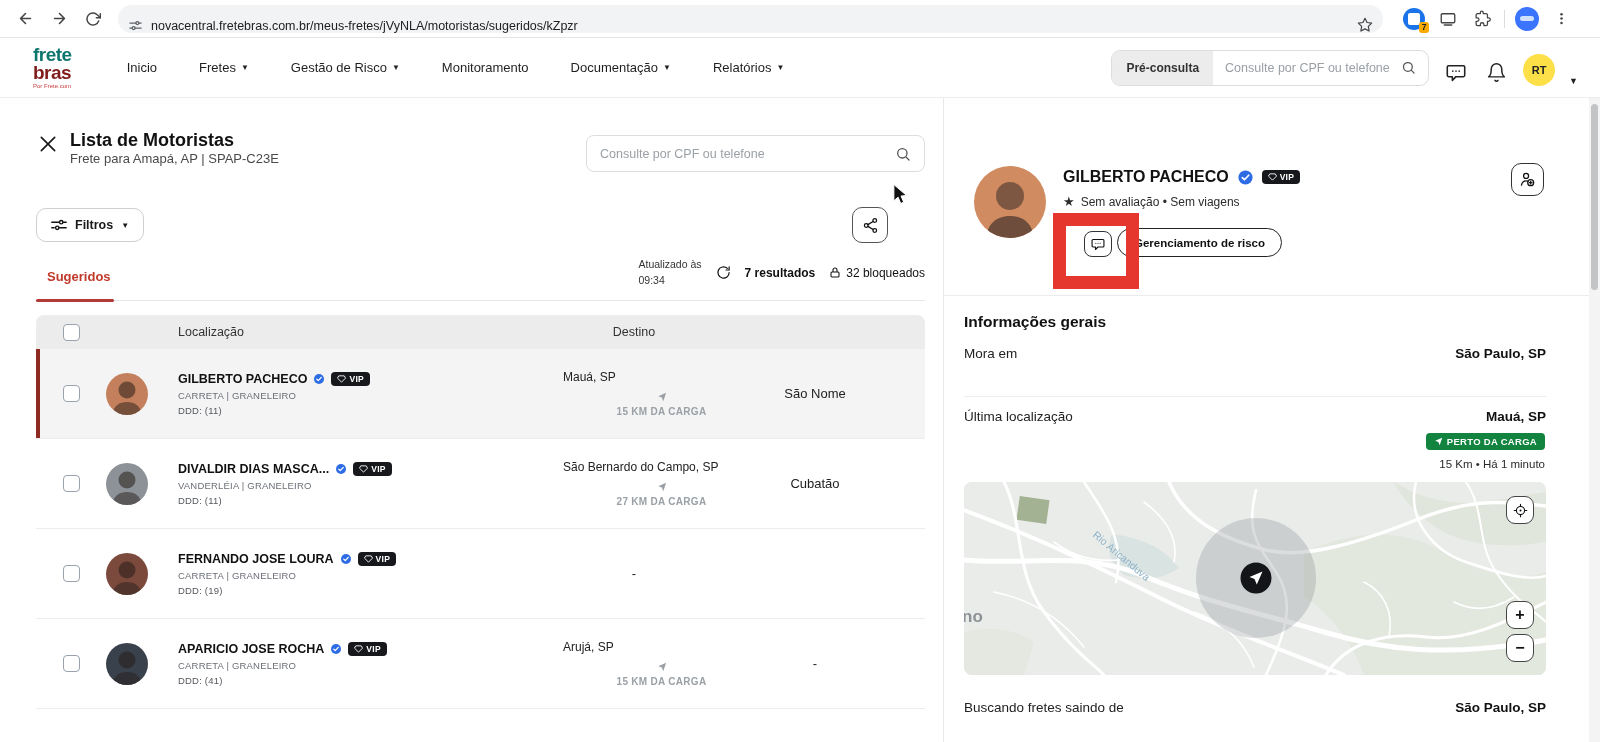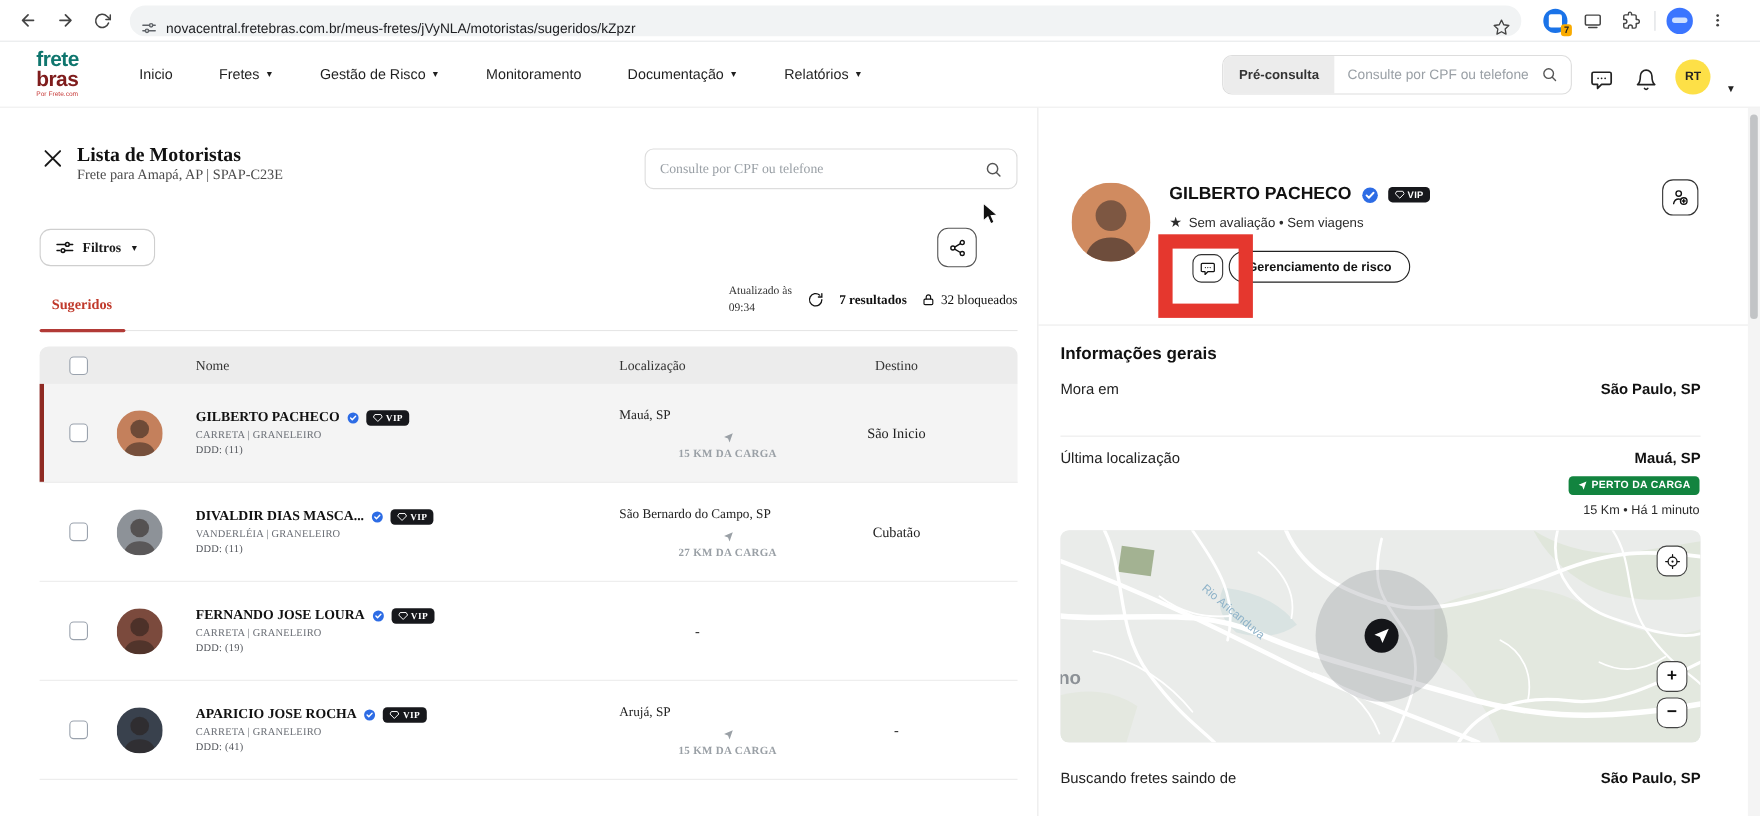--- a/index.html
+++ b/index.html
@@ -38,21 +38,21 @@
   #preconsulta .seg { background:#ececec; height:100%; display:flex; align-items:center;
     padding:0 14px; font-size:12px; font-weight:bold; color:#333; }
   #preconsulta .inp { display:flex; align-items:center; padding:0 12px; width:215px; justify-content:space-between; }
   #preconsulta .ph { font-size:12.5px; color:#9aa0a6; }
   .hicon { width:26px; height:26px; display:flex; align-items:center; justify-content:center; color:#222; cursor:pointer; }
   #rt-avatar { width:32px; height:32px; border-radius:50%; background:#fde047; display:flex; align-items:center;
     justify-content:center; font-size:11px; font-weight:bold; color:#222; }
   #hdr-caret { font-size:9px; color:#222; cursor:pointer; }
 
   
-  #left-panel { position:absolute; left:0; top:98px; width:943px; height:644px; background:#fff;font-family:Liberation Serif, serif; }
+  #left-panel { position:absolute; left:0; top:98px; width:943px; height:644px; background:#fff; }
   #right-panel { position:absolute; left:943px; top:98px; width:657px; height:644px; background:#fff;
     border-left:1px solid #e9e9e9; }
 
   
   #close-btn { position:absolute; left:38px; top:36px; width:20px; height:20px; color:#1a1a1a; cursor:pointer; }
   #list-title { position:absolute; left:70px; top:32px; font-size:18px; font-weight:bold; color:#111; }
   #list-subtitle { position:absolute; left:70px; top:53px; font-size:13px; color:#4a4a4a; }
   #list-search { position:absolute; left:586px; top:37px; width:339px; height:37px; border:1px solid #ddd;
     border-radius:8px; display:flex; align-items:center; justify-content:space-between; padding:0 13px; }
   #list-search .ph { font-size:12.5px; color:#9aa0a6; }
@@ -333,21 +333,20 @@
       </span>
     </div>
   </div>
 
   <div id="driver-table">
     <div class="thead">
       <div class="cell-check">
           <span class="checkbox"></span>
         </div>
       <div></div>
-      <div>Nome</div>
       <div>Localização</div>
       <div class="cell-dest">Destino</div>
     </div>
     <div id="table-body">
   <div class="trow selected">
     <div class="cell-check">
             <span class="checkbox"></span>
           </div>
     <div>
       <span class="row-avatar">
@@ -381,21 +380,21 @@
       <div class="city">Mauá, SP</div>
       <div class="distance">
         <span>
           <svg width="10" height="10" viewBox="0 0 24 24" fill="#9aa0a6">
                   <path d="M22 2L11.4 12.6M22 2l-7 20-3.4-8.6L3 10z"></path>
                 </svg>
         </span>
         <span>15 KM DA CARGA</span>
       </div>
     </div>
-    <div class="cell-dest">São Inicio</div>
+    <div class="cell-dest">São Nome</div>
   </div>
 
   <div class="trow">
     <div class="cell-check">
             <span class="checkbox"></span>
           </div>
     <div>
       <span class="row-avatar">
         <svg width="42" height="42" viewBox="0 0 42 42">
                 <rect width="42" height="42" fill="#8d9298"></rect>

